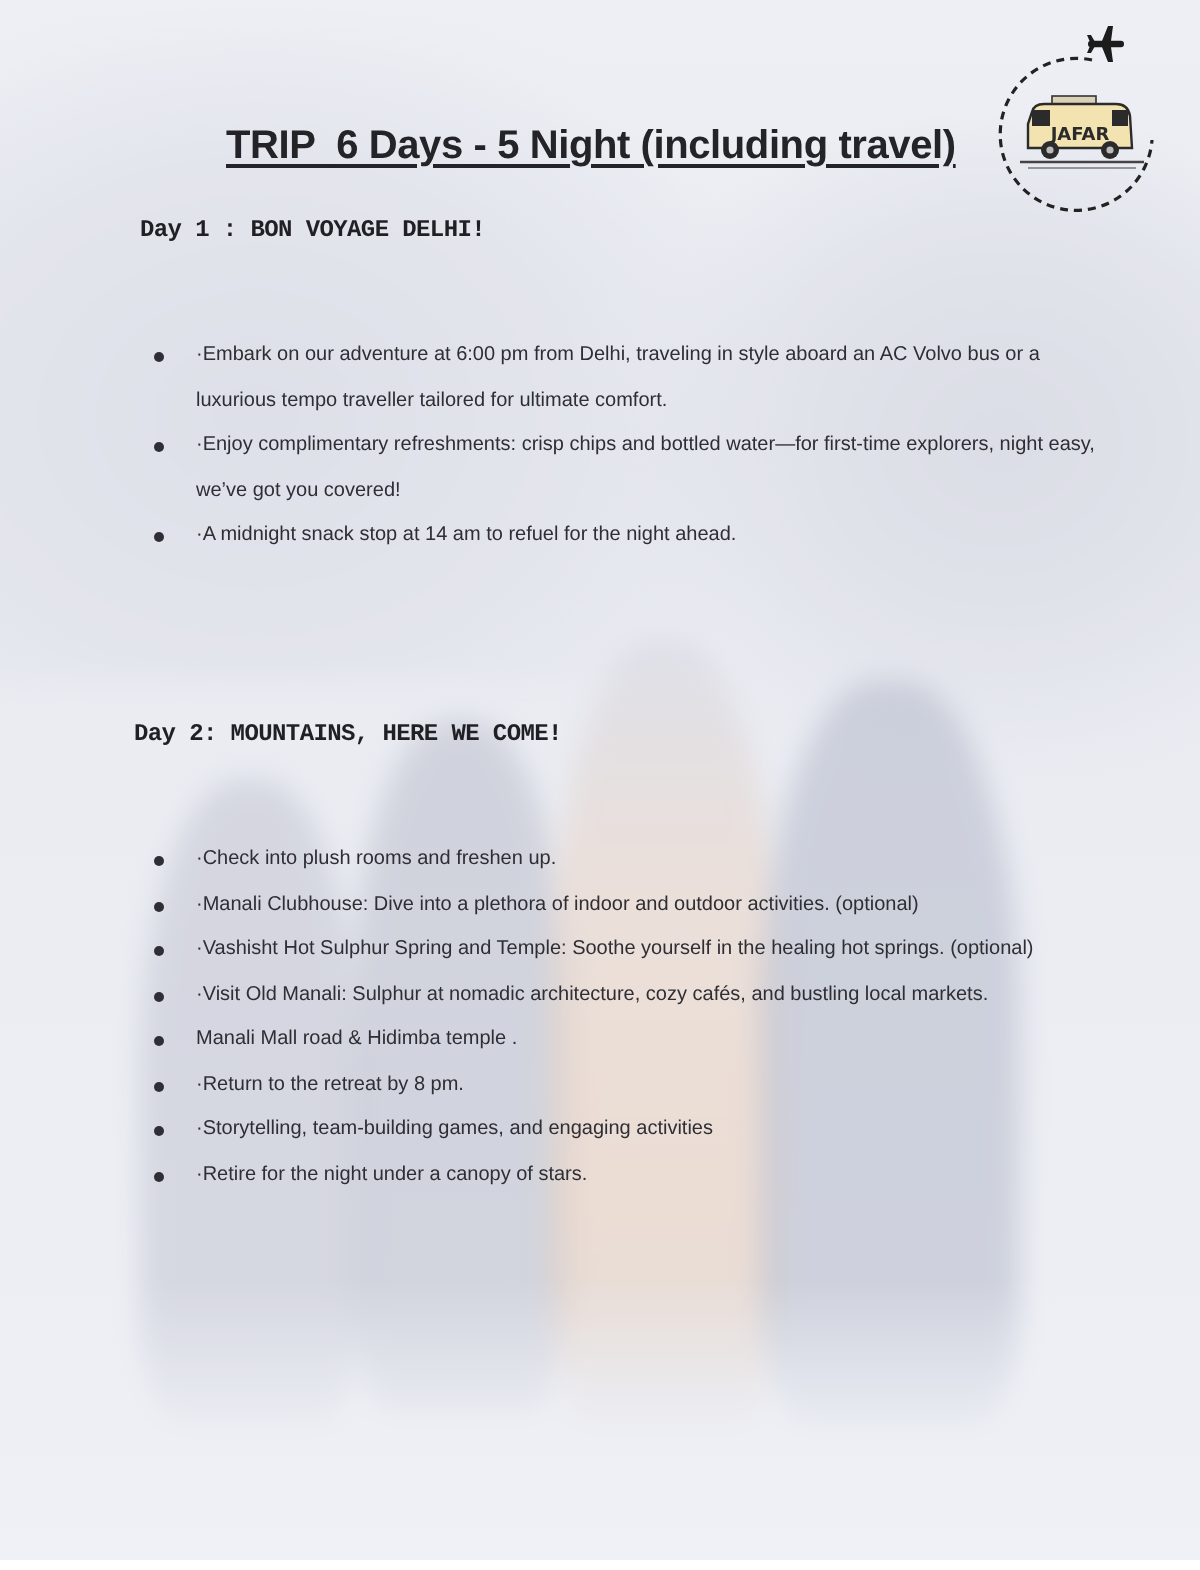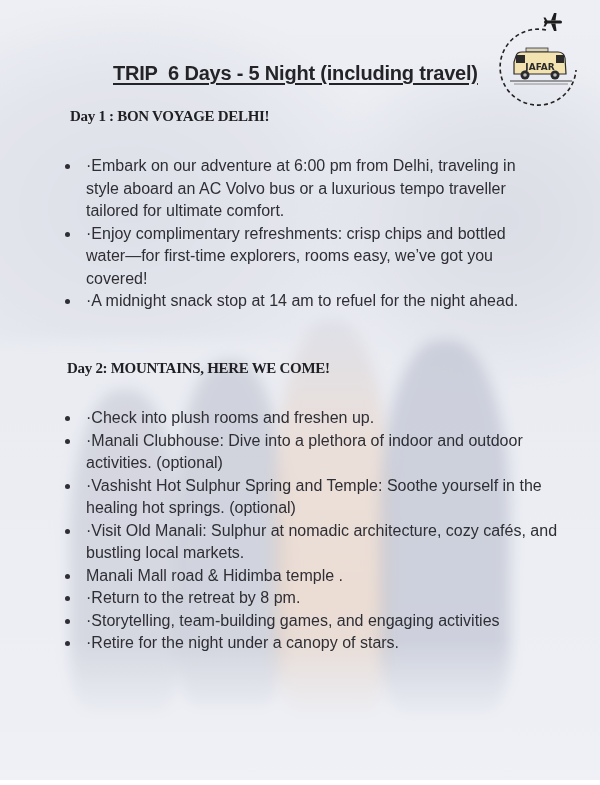--- a/index.html
+++ b/index.html
@@ -41,29 +41,29 @@
   .title {
     position: absolute; left: 113px; top: 62px;
     font-family: "Liberation Sans", sans-serif;
     font-weight: bold; font-size: 20px; color: #242428;
     text-decoration: underline; text-underline-offset: 3px; white-space: pre;
     letter-spacing: -0.2px;
   }
   .logo { position: absolute; left: 484px; top: 8px; width: 100px; height: 100px; }
 
   .day-heading {
-    position: absolute; font-family: Liberation Serif, serif;
-    font-weight: bold; font-size: 15px; color: #1f1f24; letter-spacing: -0.3px;
+    position: absolute; font-family: Liberation Mono, monospace;
+    font-weight: bold; font-size: 12px; color: #1f1f24; letter-spacing: -0.3px;
   }
   .day1-heading { left: 70px; top: 108px; }
   .day2-heading { left: 67px; top: 360px; }
 
   ul.items {
-    position: absolute; margin: 4px; padding: 0; list-style: none;
-    font-family: "Liberation Sans", sans-serif; font-size: 16px; line-height: 22.5px;
+    position: absolute; margin: 16px; padding: 0; list-style: none;
+    font-family: "Liberation Sans", sans-serif; font-size: 10px; line-height: 22.5px;
     color: #2e2e34;
   }
   ul.items li { position: relative; padding-left: 26px; }
   ul.items li::before {
     content: ""; position: absolute; left: 5px; top: 9px;
     width: 5px; height: 5px; border-radius: 50%; background: #2e2e34;
   }
   .day1-list { left: 56px; top: 151px; width: 480px; }
   .day2-list { left: 56px; top: 403px; width: 530px; }
 </style>
@@ -110,21 +110,21 @@
             <circle cx="41" cy="23" r="1.8" fill="#bbb"></circle>
           <line x1="-4" y1="29" x2="58" y2="29" stroke="#444" stroke-width="1.2"></line>
           <line x1="0" y1="32" x2="54" y2="32" stroke="#777" stroke-width="0.8"></line>
         </g>
       </svg>
     </div>
 
     <div class="day-heading day1-heading">Day 1 : BON VOYAGE DELHI!</div>
     <ul class="items day1-list">
       <li>·Embark on our adventure at 6:00 pm from Delhi, traveling in style aboard an AC Volvo bus or a luxurious tempo traveller tailored for ultimate comfort.</li>
-      <li>·Enjoy complimentary refreshments: crisp chips and bottled water—for first-time explorers, rooms easy, we’ve got you covered!</li>
+      <li>·Enjoy complimentary refreshments: crisp chips and bottled water—for first-time explorers, night easy, we’ve got you covered!</li>
       <li>·A midnight snack stop at 14 am to refuel for the night ahead.</li>
     </ul>
 
     <div class="day-heading day2-heading">Day 2: MOUNTAINS, HERE WE COME!</div>
     <ul class="items day2-list">
       <li>·Check into plush rooms and freshen up.</li>
       <li>·Manali Clubhouse: Dive into a plethora of indoor and outdoor activities. (optional)</li>
       <li>·Vashisht Hot Sulphur Spring and Temple: Soothe yourself in the healing hot springs. (optional)</li>
       <li>·Visit Old Manali: Sulphur at nomadic architecture, cozy cafés, and bustling local markets.</li>
       <li>Manali Mall road &amp; Hidimba temple .</li>

